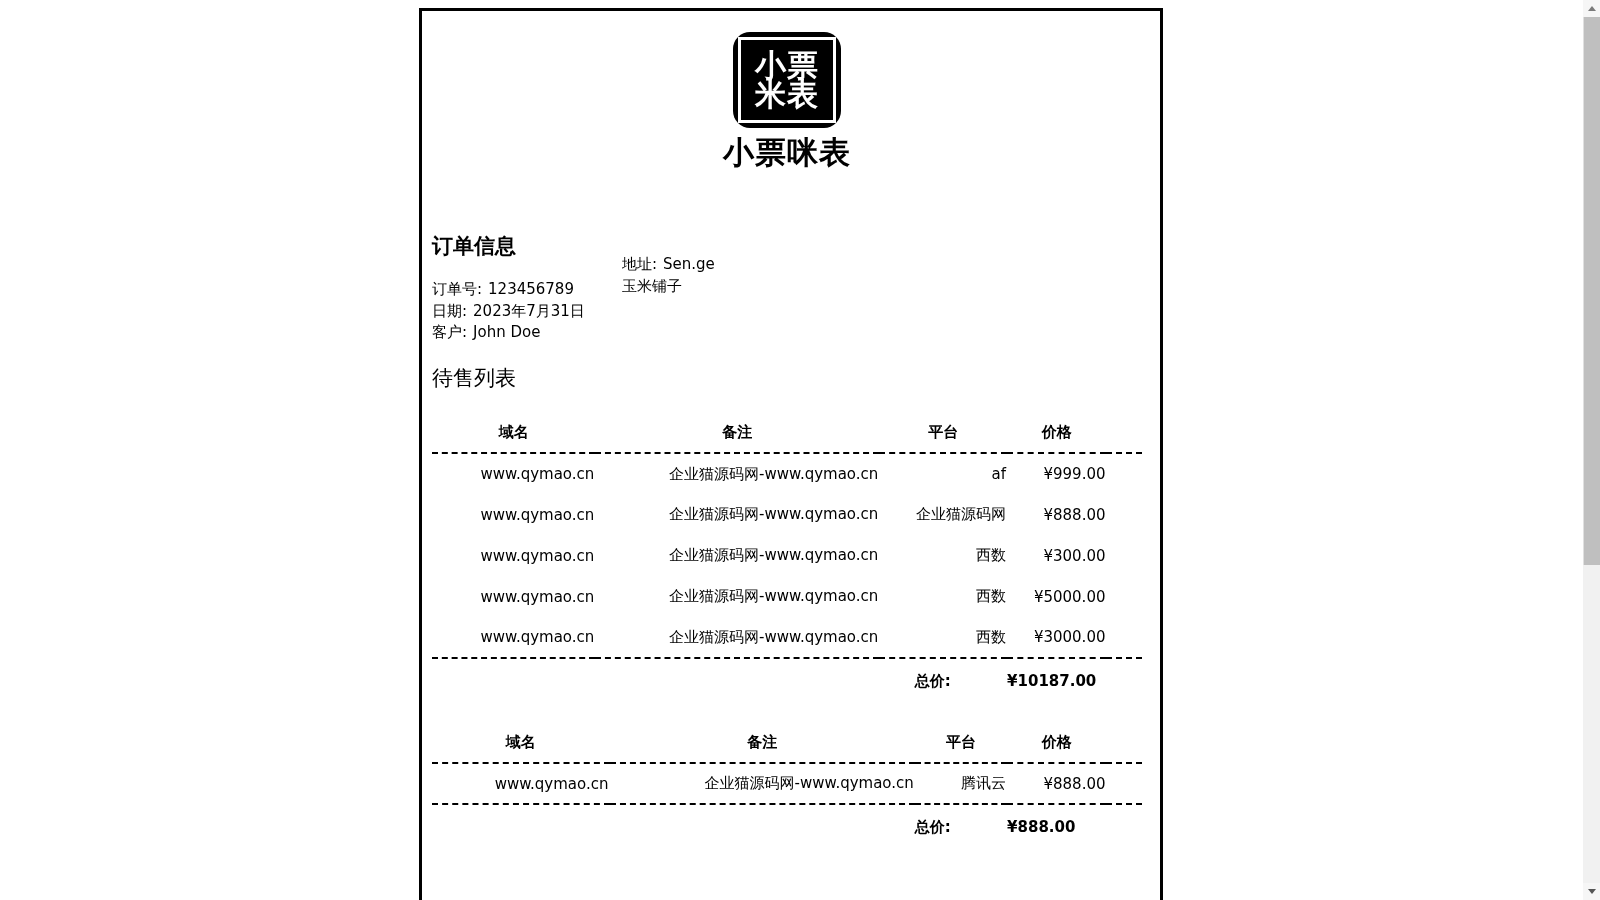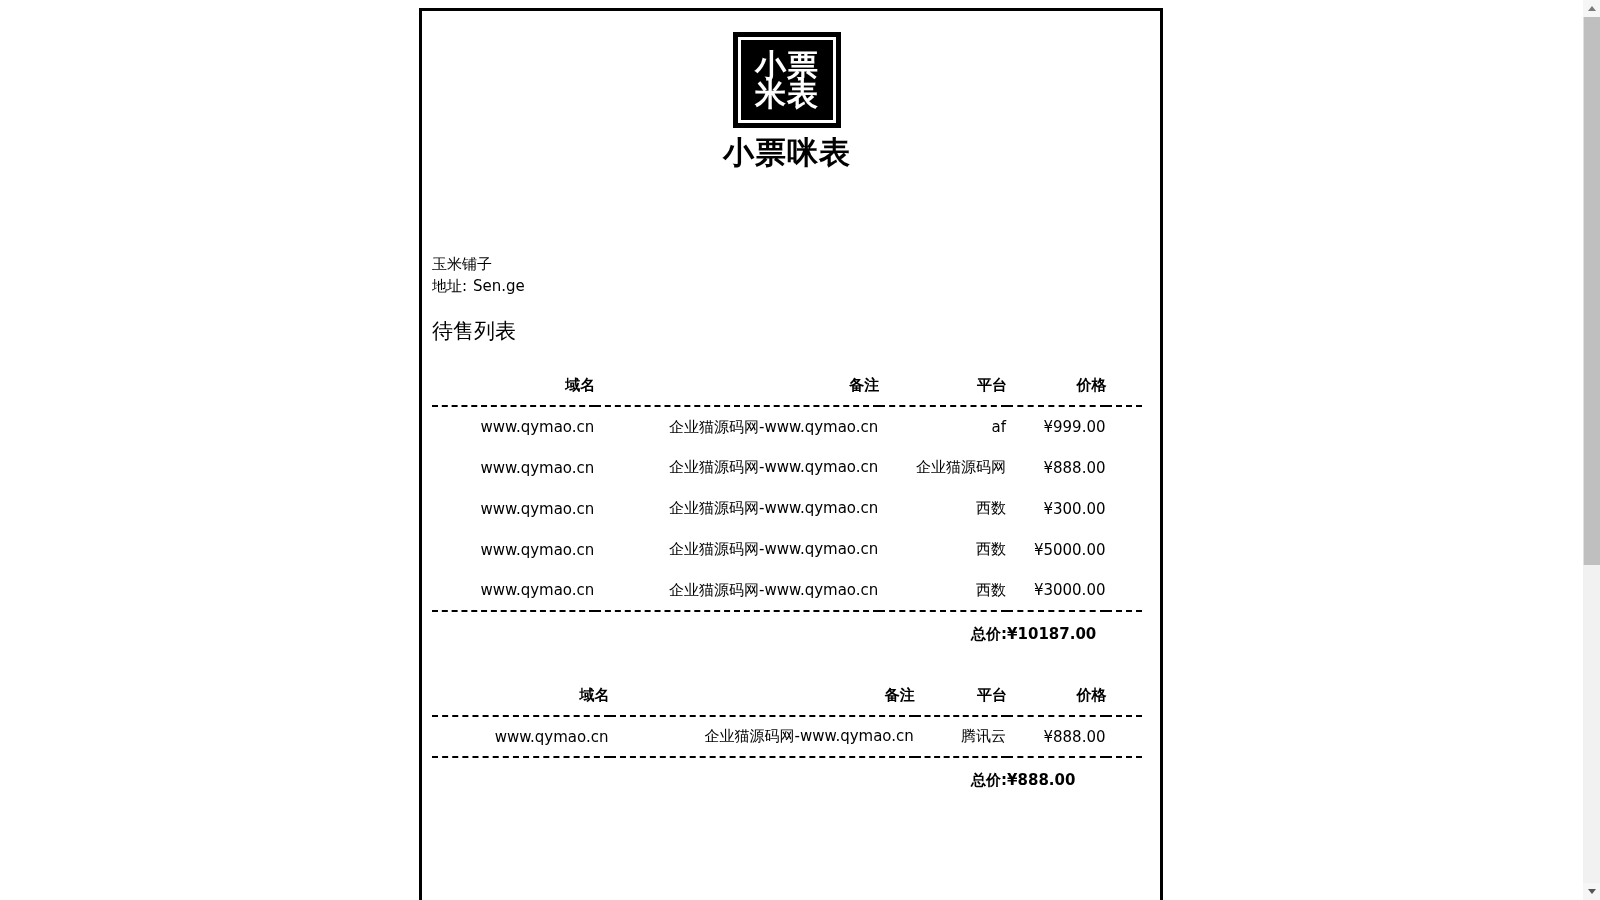--- a/index.html
+++ b/index.html
@@ -23,21 +23,21 @@
   }
   .page-inner { padding: 0 18px 0 10px; }
 
   
   .logo {
     position: relative;
     width: 108px; height: 96px;
     margin: 21px auto 0;
     background: #000000;
     display: flex; flex-direction: column;
-    align-items: center; justify-content: center;
+    align-items: center; justify-content: center; border-radius: 17px;
   }
   .logo-frame {
     position: absolute; left: 5px; top: 5px; right: 5px; bottom: 5px;
     border: 3px solid #ffffff;
   }
   .logo-line {
     position: relative; z-index: 1;
     color: #ffffff; font-weight: bold;
     font-size: 31px; line-height: 0.93;
     letter-spacing: 1px;
@@ -73,40 +73,40 @@
     width: 100%;
     border-collapse: collapse;
     table-layout: fixed;
     font-size: 15px;
     margin-top: 16px;
   }
   table.domains.second { margin-top: 12px; }
   table.domains th {
     font-weight: bold; font-size: 15px;
     padding: 16px 0 10px;
-    text-align: right;
+    text-align: center;
     border-bottom: 2px dashed #000000;
   }
   table.domains.second th { padding-top: 18px; }
   table.domains td {
     height: 41px;
     text-align: right;
     vertical-align: middle;
     white-space: nowrap;
     overflow: hidden;
   }
   table.domains tbody tr:last-child td { border-bottom: 2px dashed #000000; }
 
   .total-row {
     display: flex;
     padding: 12px 0;
     font-size: 15px; font-weight: bold;
     line-height: 20px;
   }
-  .total-label { margin-left: auto; width: 13%; text-align: right; }
+  .total-label { margin-left: auto; width: 13%; text-align: left; }
   .total-value { width: 14%; }
   .total-spacer { width: 5%; }
 
   
   .scrollbar {
     position: absolute; right: 0; top: 0;
     width: 17px; height: 900px;
     background: #f1f1f1;
   }
   .sb-btn {
@@ -146,26 +146,40 @@
 
       <div class="logo">
         <div class="logo-frame"></div>
         <div class="logo-line">小票</div>
         <div class="logo-line">米表</div>
       </div>
 
       <h1 class="receipt-title">小票咪表</h1>
 
       <div class="info-section">
+        <div class="info-col-order">
+          <h2 class="info-heading">订单信息</h2>
+          <div class="info-lines">
+            <div class="info-line">
+              <span class="info-label">订单号:</span><span>123456789</span>
+            </div>
+            <div class="info-line">
+              <span class="info-label">日期:</span><span>2023年7月31日</span>
+            </div>
+            <div class="info-line">
+              <span class="info-label">客户:</span><span>John Doe</span>
+            </div>
+          </div>
+        </div>
         <div class="info-col-shop">
           <div class="info-lines">
+            <div class="info-line">
+              <span class="info-label">地址:</span><span>Sen.ge</span>
+            </div>
             <div class="info-line">玉米铺子</div>
-            <div class="info-line">
-              <span class="info-label">地址:</span><span>Sen.ge</span>
-            </div>
           </div>
         </div>
       </div>
 
       <h2 class="section-heading">待售列表</h2>
 
       <table class="domains">
         <colgroup>
           <col style="width:23%">
             <col style="width:40%">

